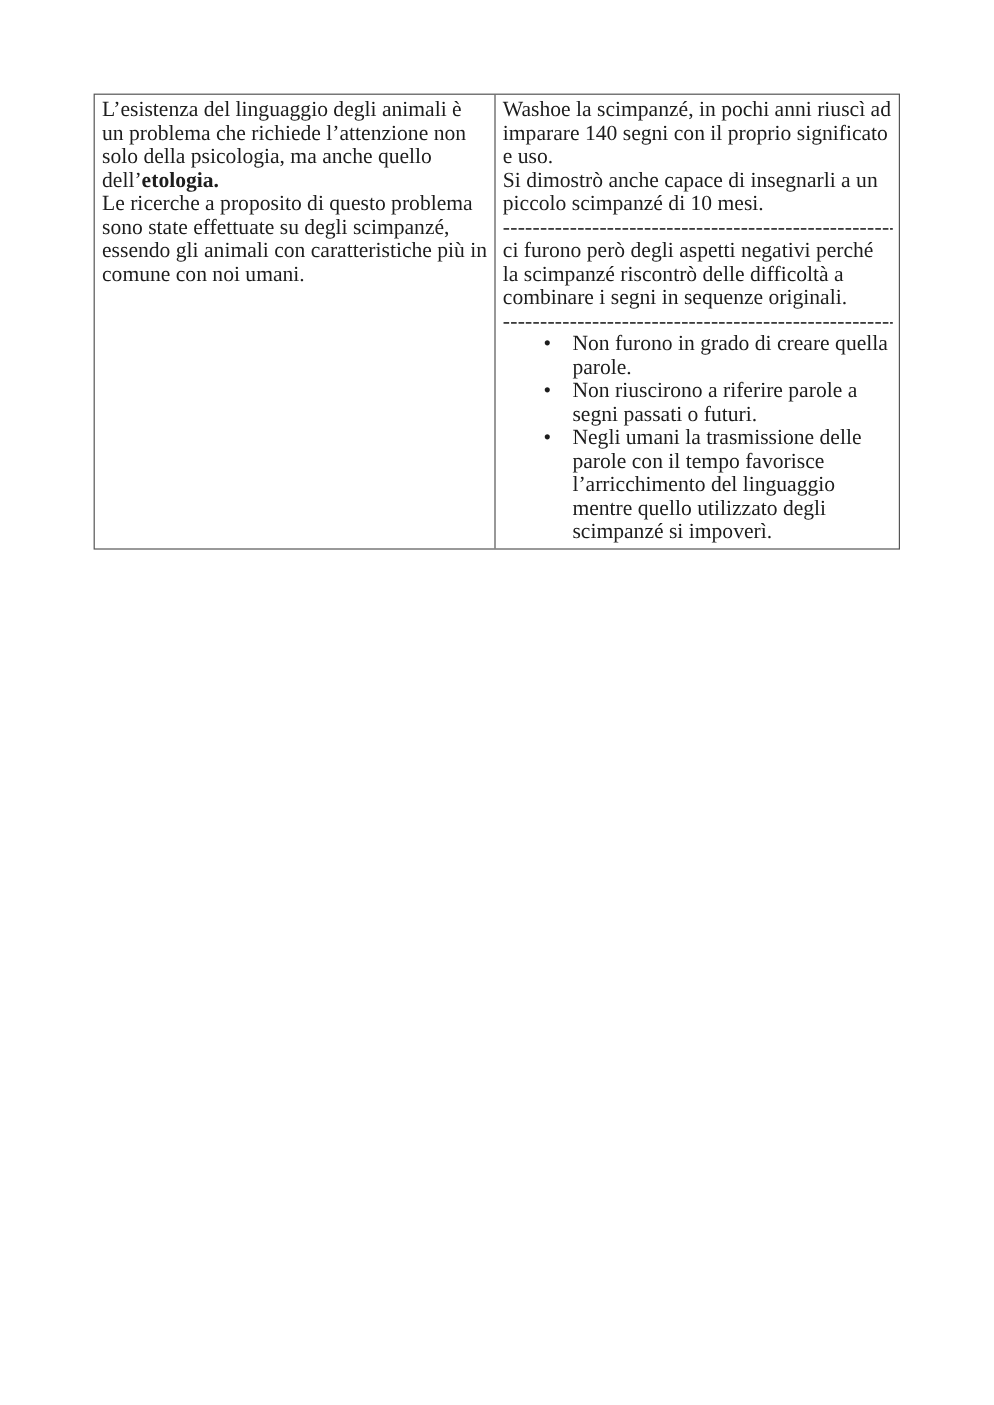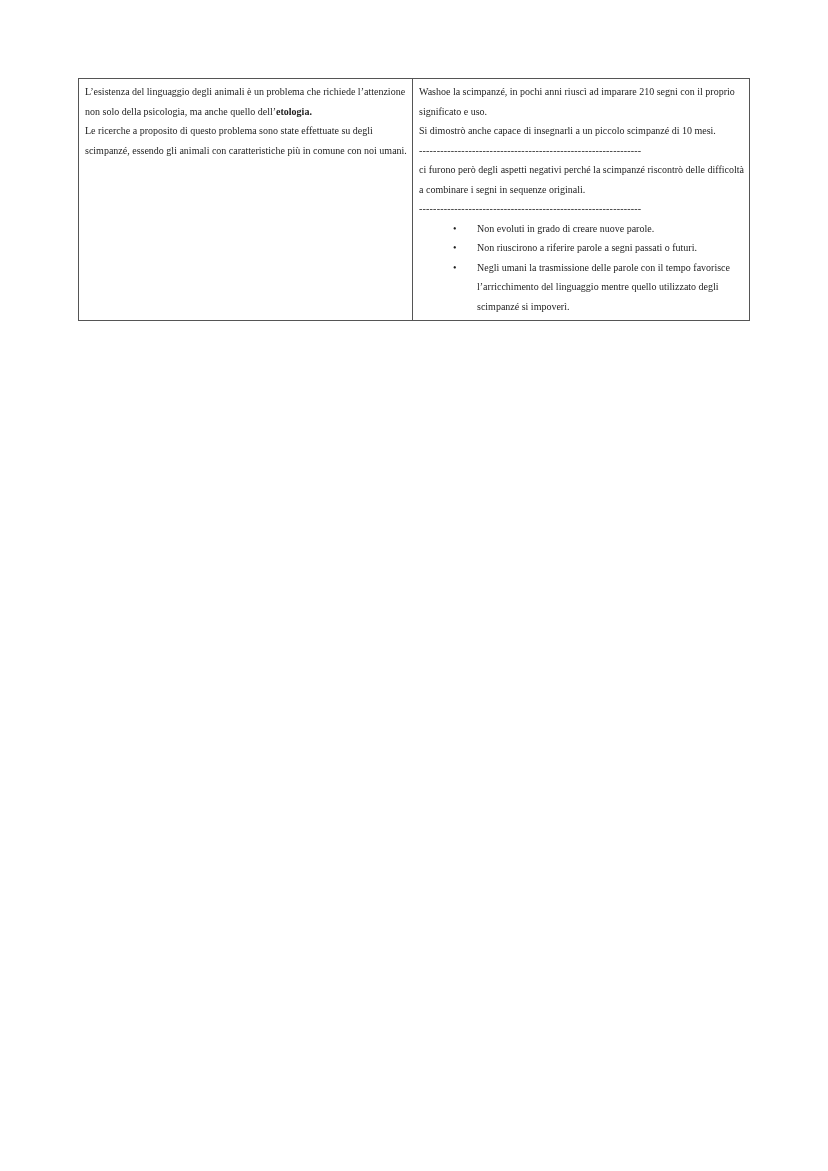--- a/index.html
+++ b/index.html
@@ -22,21 +22,21 @@
     top: 78px;
     width: 672px;
     display: flex;
     border: 1px solid #555555;
     box-sizing: border-box;
     background: #ffffff;
   }
   .cell {
     box-sizing: border-box;
     padding: 3px 5px 4px 6px;
-    font-size: 10px;
+    font-size: 18px;
     line-height: 19.5px;
     overflow: hidden;
   }
   .cell-left {
     width: 334px;
     flex: 0 0 334px;
     border-right: 1px solid #555555;
   }
   .cell-right {
     flex: 1 1 auto;
@@ -77,30 +77,30 @@
 
 <div class="page">
   <div class="doc-table">
 
     <div class="cell cell-left">
       <p class="para"><span>L’esistenza del linguaggio degli animali è un problema che richiede l’attenzione non solo della psicologia, ma anche quello dell’</span><span class="bold-run">etologia.</span></p>
       <p class="para">Le ricerche a proposito di questo problema sono state effettuate su degli scimpanzé, essendo gli animali con caratteristiche più in comune con noi umani.</p>
     </div>
 
     <div class="cell cell-right">
-      <p class="para">Washoe la scimpanzé, in pochi anni riuscì ad imparare 210 segni con il proprio significato e uso.</p>
+      <p class="para">Washoe la scimpanzé, in pochi anni riuscì ad imparare 140 segni con il proprio significato e uso.</p>
       <p class="para">Si dimostrò anche capace di insegnarli a un piccolo scimpanzé di 10 mesi.</p>
       <p class="dash-line">---------------------------------------------------------------</p>
       <p class="para">ci furono però degli aspetti negativi perché la scimpanzé riscontrò delle difficoltà a combinare i segni in sequenze originali.</p>
       <p class="dash-line">---------------------------------------------------------------</p>
 
       <ul class="bullet-list">
         <li class="bullet-item">
           <span class="bullet-glyph">•</span>
-          <span class="bullet-text">Non evoluti in grado di creare nuove parole.</span>
+          <span class="bullet-text">Non furono in grado di creare quella parole.</span>
         </li>
         <li class="bullet-item">
           <span class="bullet-glyph">•</span>
           <span class="bullet-text">Non riuscirono a riferire parole a segni passati o futuri.</span>
         </li>
         <li class="bullet-item">
           <span class="bullet-glyph">•</span>
           <span class="bullet-text">Negli umani la trasmissione delle parole con il tempo favorisce l’arricchimento del linguaggio mentre quello utilizzato degli scimpanzé si impoverì.</span>
         </li>
       </ul>

